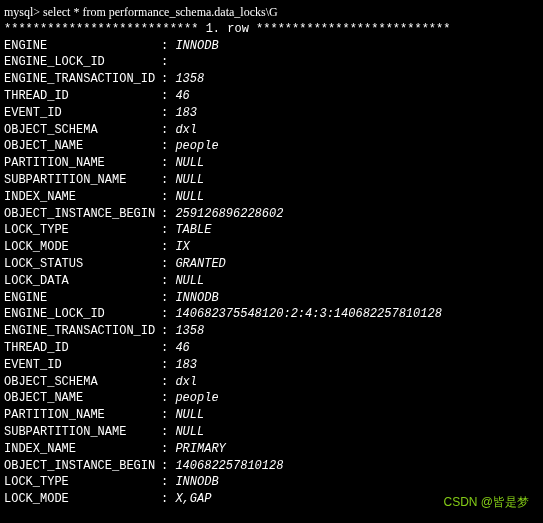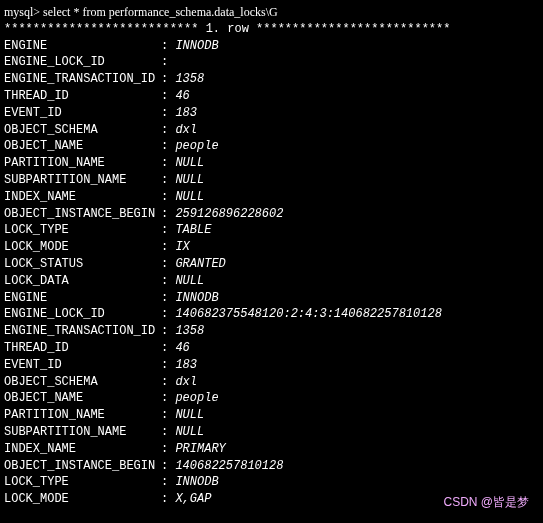--- a/index.html
+++ b/index.html
@@ -37,21 +37,21 @@
       white-space: pre;
     }
     .field-value {
       white-space: pre;
       font-style: italic;
     }
     .watermark {
       position: absolute;
       bottom: 12px;
       right: 14px;
-      color: #f0abfc;
+      color: #84cc16;
       font-size: 12px;
       font-family: sans-serif;
     }
   </style>
 </head>
 <body>
 
 <div id="terminal">
     <div class="prompt-line">mysql&gt; select * from performance_schema.data_locks\G</div>
     <div class="row-header">*************************** 1. row ***************************</div>

